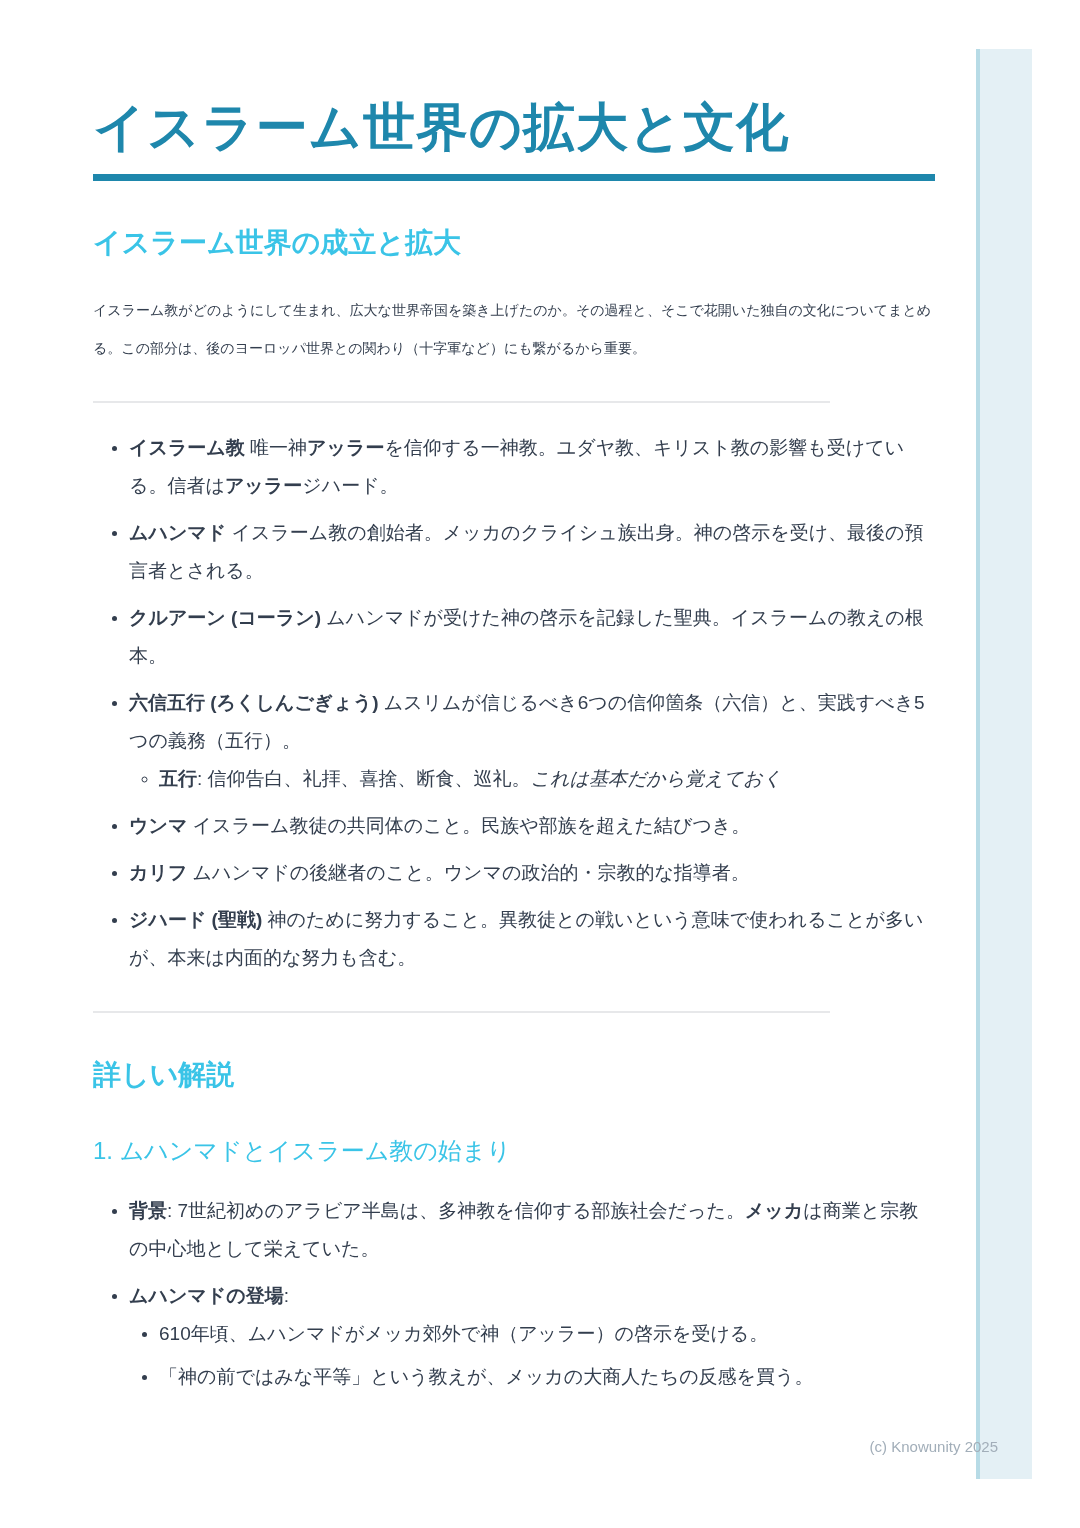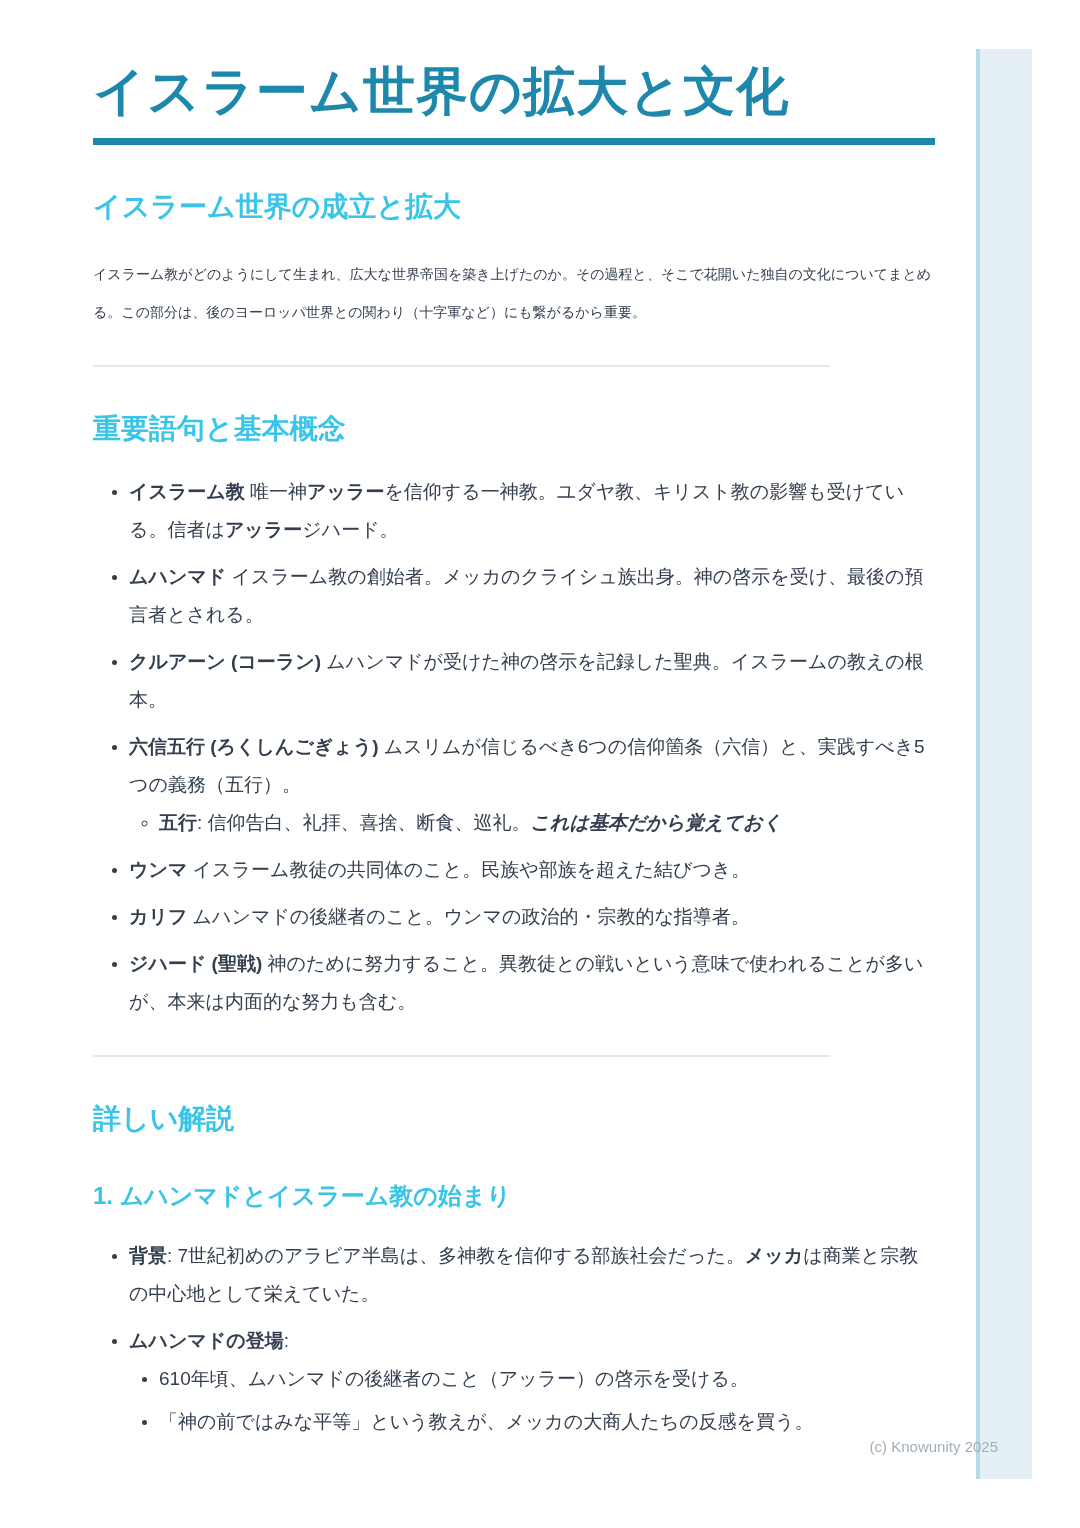--- a/index.html
+++ b/index.html
@@ -24,21 +24,21 @@
     width: 52px;
     height: 1430px;
     background: var(--accent_fill, #e4f0f5);
     border-left: 4px solid var(--accent_edge, #b7dbe6);
   }
   .content {
     position: absolute;
     left: 93px;
     top: 0;
     width: 842px;
-    padding-top: 60px;
+    padding-top: 96px;
     color: var(--body_text, #333e4e);
   }
   h1 {
     margin: 0;
     font-size: 52px;
     line-height: 1.2;
     font-weight: 800;
     letter-spacing: 1px;
     color: var(--title_teal, #1e87ac);
   }
@@ -52,21 +52,21 @@
     margin: 44px 0 0 0;
     font-size: 28px;
     line-height: 1.3;
     font-weight: 700;
     color: var(--heading_cyan, #3ac4e7);
   }
   h3 {
     margin: 42px 0 0 0;
     font-size: 24px;
     line-height: 1.3;
-    font-weight: 700;
+    font-weight: 400;
     color: var(--heading_cyan, #3ac4e7);
   }
   p.body {
     margin: 29px 0 0 0;
     font-size: 14px;
     line-height: 38px;
   }
   hr.divider {
     border: none;
     border-top: 2px solid var(--divider, #e7e8ea);
@@ -86,21 +86,21 @@
     margin: 0;
     padding-left: 30px;
     font-size: 19px;
     line-height: 38px;
   }
   ul.lvl2.circle { list-style-type: circle; }
   ul.lvl2.disc { list-style-type: disc; }
   ul.lvl2 > li { margin-bottom: 5px; }
   ul.lvl2 > li::marker { color: var(--body_text, #333e4e); font-size: 17px; }
   .b { font-weight: 700; text-align: center; }
-  .i { font-style: italic; font-weight: bold; }
+  .i { font-style: italic; }
   .footer {
     position: absolute;
     right: 82px;
     top: 1438px;
     font-size: 15px;
     color: var(--footer_text, #a2aeb9);
     z-index: 2;
   }
 </style>
 </head>
@@ -116,21 +116,20 @@
     <div class="title-rule"></div>
 
     <section>
       <h2>イスラーム世界の成立と拡大</h2>
       <p class="body">イスラーム教がどのようにして生まれ、広大な世界帝国を築き上げたのか。その過程と、そこで花開いた独自の文化についてまとめる。この部分は、後のヨーロッパ世界との関わり（十字軍など）にも繋がるから重要。</p>
     </section>
 
     <hr class="divider">
 
     <section>
-      <h2>重要語句と基本概念</h2>
       <ul class="lvl1">
         <li><span class="b">イスラーム教</span><span> 唯一神</span><span class="b">アッラー</span><span>を信仰する一神教。ユダヤ教、キリスト教の影響も受けている。信者は</span><span class="b">アッラー</span><span>ジハード。</span></li>
         <li><span class="b">ムハンマド</span><span> イスラーム教の創始者。メッカのクライシュ族出身。神の啓示を受け、最後の預言者とされる。</span></li>
         <li><span class="b">クルアーン (コーラン)</span><span> ムハンマドが受けた神の啓示を記録した聖典。イスラームの教えの根本。</span></li>
         <li><span class="b">六信五行 (ろくしんごぎょう)</span><span> ムスリムが信じるべき6つの信仰箇条（六信）と、実践すべき5つの義務（五行）。</span>
           <ul class="lvl2 circle">
             <li><span class="b">五行</span><span>: 信仰告白、礼拝、喜捨、断食、巡礼。</span><span class="i">これは基本だから覚えておく</span></li>
           </ul>
         </li>
         <li><span class="b">ウンマ</span><span> イスラーム教徒の共同体のこと。民族や部族を超えた結びつき。</span></li>
@@ -141,21 +140,21 @@
 
     <hr class="divider">
 
     <section>
       <h2>詳しい解説</h2>
       <h3>1. ムハンマドとイスラーム教の始まり</h3>
       <ul class="lvl1">
         <li><span class="b">背景</span><span>: 7世紀初めのアラビア半島は、多神教を信仰する部族社会だった。</span><span class="b">メッカ</span><span>は商業と宗教の中心地として栄えていた。</span></li>
         <li><span class="b">ムハンマドの登場</span><span>:</span>
           <ul class="lvl2 disc">
-            <li><span>610年頃、ムハンマドの後継者のこと（アッラー）の啓示を受ける。</span></li>
+            <li><span>610年頃、ムハンマドがメッカ郊外で神（アッラー）の啓示を受ける。</span></li>
             <li><span>「神の前ではみな平等」という教えが、メッカの大商人たちの反感を買う。</span></li>
           </ul>
         </li>
       </ul>
     </section>
 
   </main>
 
   <div class="footer">(c) Knowunity 2025</div>
 

